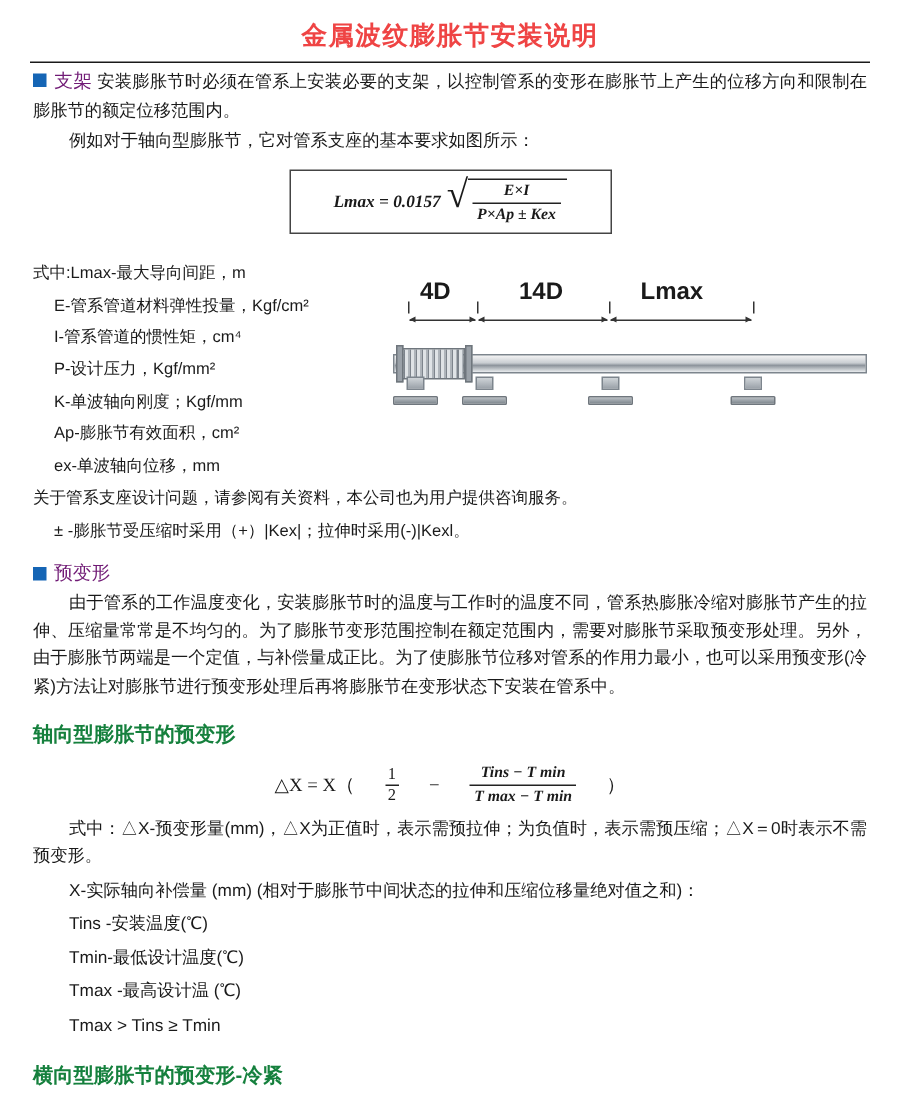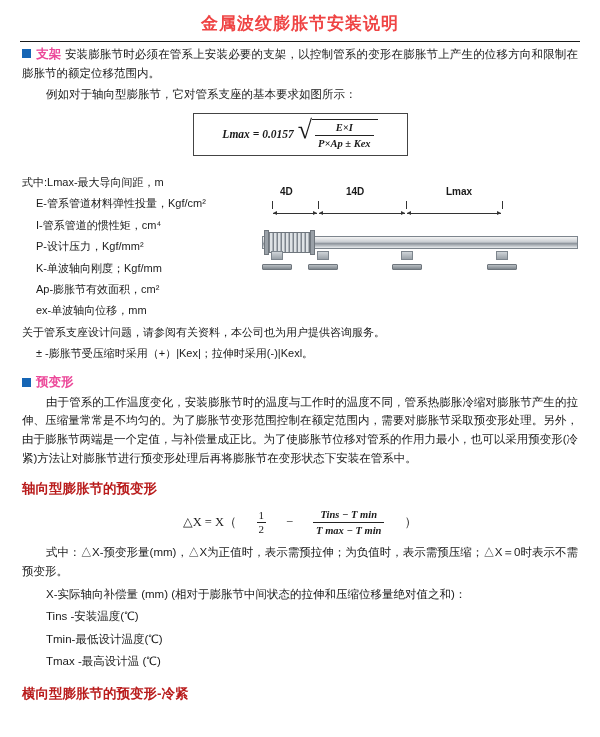--- a/index.html
+++ b/index.html
@@ -33,22 +33,22 @@
     margin-left: auto;
     margin-right: auto;
     color: #ef4444;
   }
   .content {
     padding: 0 22px;
     box-sizing: border-box;
   }
   .sec-head {
     font-size: 12.5px;
-    font-weight: bold;
-    color: #ec4899;
+    font-weight: normal;
+    color: #701a75;
     margin: 9px 0 2px 0;
     display: flex;
     align-items: center;
   }
   .sec-head .sq {
     display: inline-block;
     width: 9px;
     height: 9px;
     background: #1565b5;
     margin-right: 5px;
@@ -143,21 +143,21 @@
     padding-left: 14px;
   }
   .figure {
     flex: 1 1 auto;
     position: relative;
     padding-top: 14px;
   }
   .fig-labels {
     position: relative;
     height: 15px;
-    font-size: 10px;
+    font-size: 16px;
     font-weight: bold;
     text-decoration: underline;
   }
   .fig-labels span {
     position: absolute;
     top: 0;
   }
   .fig-ticks {
     position: relative;
     height: 8px;
@@ -264,21 +264,21 @@
     margin: 10px 0 6px 0;
     font-family: "Liberation Serif", serif;
     font-size: 12.5px;
   }
   .eq-center .inner {
     display: inline-flex;
     align-items: center;
     gap: 20px;
   }
   .sub-head {
-    color: #b91c1c;
+    color: #15803d;
     font-weight: bold;
     font-size: 13.5px;
     margin: 13px 0 4px 0;
   }
   .list {
     font-size: 11.5px;
     line-height: 1.95;
   }
   .list .ln {
     padding-left: 24px;
@@ -342,21 +342,21 @@
         <div class="ln ind">P-设计压力，Kgf/mm²</div>
         <div class="ln ind">K-单波轴向刚度；Kgf/mm</div>
         <div class="ln ind">Ap-膨胀节有效面积，cm²</div>
         <div class="ln ind">ex-单波轴向位移，mm</div>
       </div>
 
       <div class="figure">
         <div class="fig-labels">
           <span style="left:18px">4D</span>
           <span style="left:84px">14D</span>
-          <span style="left:184px">Lmax</span>
+          <span style="left:165px">Lmax</span>
         </div>
         <div class="fig-ticks">
           <i style="left:10px"></i>
           <i style="left:56px"></i>
           <i style="left:144px"></i>
           <i style="left:240px"></i>
         </div>
         <div class="fig-arrows">
           <span class="arr" style="left:11px; width:44px;"></span>
           <span class="arr" style="left:57px; width:86px;"></span>
@@ -416,19 +416,20 @@
       </span>
     </div>
 
     <div class="para para-indent">式中：△X-预变形量(mm)，△X为正值时，表示需预拉伸；为负值时，表示需预压缩；△X＝0时表示不需预变形。</div>
 
     <div class="list">
       <div class="ln">X-实际轴向补偿量 (mm) (相对于膨胀节中间状态的拉伸和压缩位移量绝对值之和)：</div>
       <div class="ln">Tins -安装温度(℃)</div>
       <div class="ln">Tmin-最低设计温度(℃)</div>
       <div class="ln">Tmax -最高设计温 (℃)</div>
+      <div class="ln">Tmax &gt; Tins ≥ Tmin</div>
     </div>
 
 
     <div class="sub-head">横向型膨胀节的预变形-冷紧</div>
 
   </div>
 </div>
 
 </body></html>

